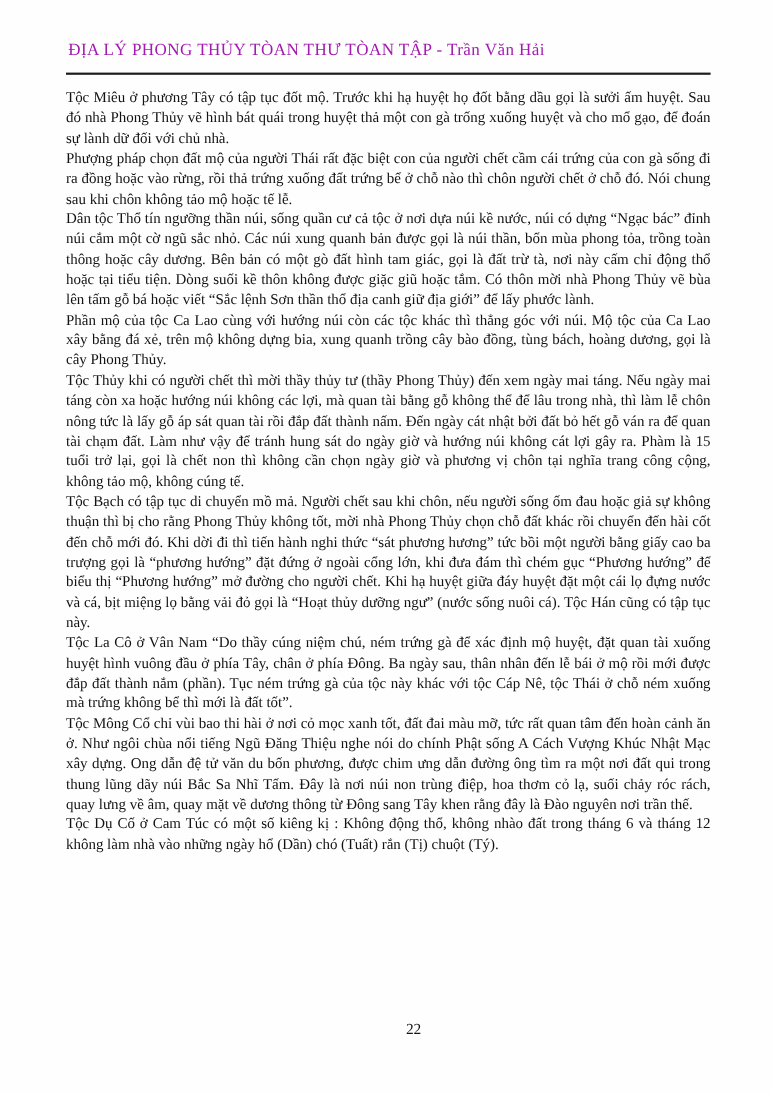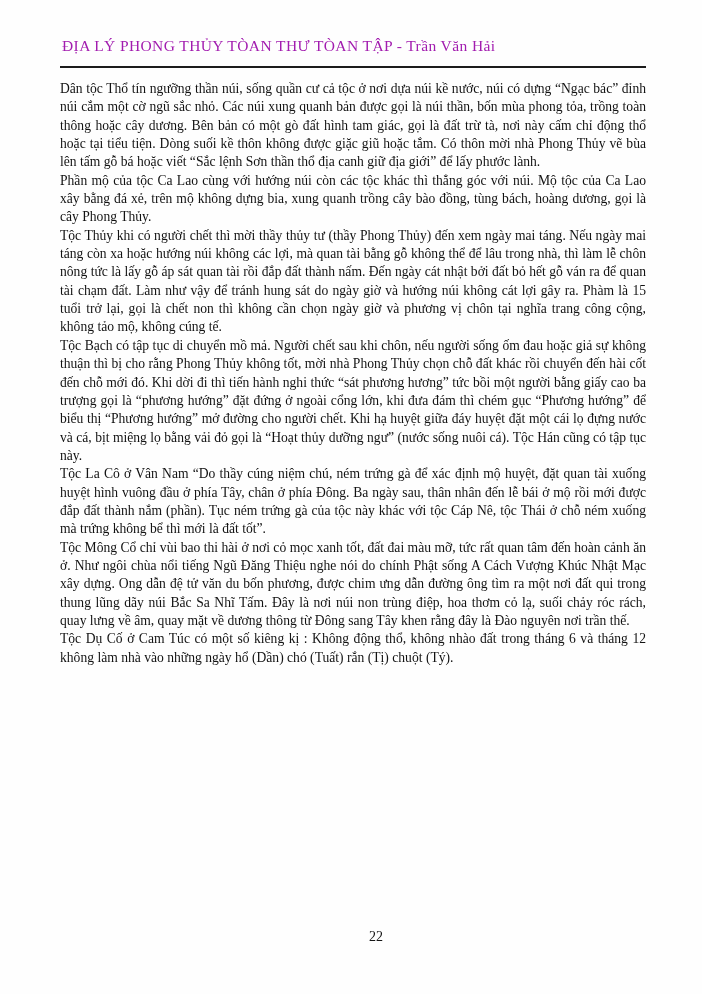--- a/index.html
+++ b/index.html
@@ -66,20 +66,22 @@
 </style>
 </head>
 <body>
 
 <div class="page">
   <div class="doc-header">ĐỊA LÝ PHONG THỦY TÒAN THƯ TÒAN TẬP - Trần Văn Hải</div>
 
   <hr class="header-divider">
 
   <div class="doc-body">
+      <p>Tộc Miêu ở phương Tây có tập tục đốt mộ. Trước khi hạ huyệt họ đốt bằng dầu gọi là sưởi ấm huyệt. Sau đó nhà Phong Thủy vẽ hình bát quái trong huyệt thả một con gà trống xuống huyệt và cho mổ gạo, để đoán sự lành dữ đối với chủ nhà.</p>
+      <p>Phượng pháp chọn đất mộ của người Thái rất đặc biệt con của người chết cầm cái trứng của con gà sống đi ra đồng hoặc vào rừng, rồi thả trứng xuống đất trứng bể ở chỗ nào thì chôn người chết ở chỗ đó. Nói chung sau khi chôn không tảo mộ hoặc tế lễ.</p>
       <p>Dân tộc Thổ tín ngưỡng thần núi, sống quần cư cả tộc ở nơi dựa núi kề nước, núi có dựng “Ngạc bác” đỉnh núi cắm một cờ ngũ sắc nhỏ. Các núi xung quanh bản được gọi là núi thần, bốn mùa phong tỏa, trồng toàn thông hoặc cây dương. Bên bản có một gò đất hình tam giác, gọi là đất trừ tà, nơi này cấm chỉ động thổ hoặc tại tiểu tiện. Dòng suối kề thôn không được giặc giũ hoặc tắm. Có thôn mời nhà Phong Thủy vẽ bùa lên tấm gỗ bá hoặc viết “Sắc lệnh Sơn thần thổ địa canh giữ địa giới” để lấy phước lành.</p>
       <p>Phần mộ của tộc Ca Lao cùng với hướng núi còn các tộc khác thì thẳng góc với núi. Mộ tộc của Ca Lao xây bằng đá xẻ, trên mộ không dựng bia, xung quanh trồng cây bào đồng, tùng bách, hoàng dương, gọi là cây Phong Thủy.</p>
       <p>Tộc Thủy khi có người chết thì mời thầy thủy tư (thầy Phong Thủy) đến xem ngày mai táng. Nếu ngày mai táng còn xa hoặc hướng núi không các lợi, mà quan tài bằng gỗ không thể để lâu trong nhà, thì làm lễ chôn nông tức là lấy gỗ áp sát quan tài rồi đắp đất thành nấm. Đến ngày cát nhật bởi đất bỏ hết gỗ ván ra để quan tài chạm đất. Làm như vậy để tránh hung sát do ngày giờ và hướng núi không cát lợi gây ra. Phàm là 15 tuổi trở lại, gọi là chết non thì không cần chọn ngày giờ và phương vị chôn tại nghĩa trang công cộng, không tảo mộ, không cúng tế.</p>
       <p>Tộc Bạch có tập tục di chuyển mồ mả. Người chết sau khi chôn, nếu người sống ốm đau hoặc giả sự không thuận thì bị cho rằng Phong Thủy không tốt, mời nhà Phong Thủy chọn chỗ đất khác rồi chuyển đến hài cốt đến chỗ mới đó. Khi dời đi thì tiến hành nghi thức “sát phương hương” tức bồi một người bằng giấy cao ba trượng gọi là “phương hướng” đặt đứng ở ngoài cổng lớn, khi đưa đám thì chém gục “Phương hướng” để biểu thị “Phương hướng” mở đường cho người chết. Khi hạ huyệt giữa đáy huyệt đặt một cái lọ đựng nước và cá, bịt miệng lọ bằng vải đỏ gọi là “Hoạt thủy dưỡng ngư” (nước sống nuôi cá). Tộc Hán cũng có tập tục này.</p>
       <p>Tộc La Cô ở Vân Nam “Do thầy cúng niệm chú, ném trứng gà để xác định mộ huyệt, đặt quan tài xuống huyệt hình vuông đầu ở phía Tây, chân ở phía Đông. Ba ngày sau, thân nhân đến lễ bái ở mộ rồi mới được đắp đất thành nắm (phần). Tục ném trứng gà của tộc này khác với tộc Cáp Nê, tộc Thái ở chỗ ném xuống mà trứng không bể thì mới là đất tốt”.</p>
       <p>Tộc Mông Cổ chỉ vùi bao thi hài ở nơi cỏ mọc xanh tốt, đất đai màu mỡ, tức rất quan tâm đến hoàn cảnh ăn ở. Như ngôi chùa nổi tiếng Ngũ Đăng Thiệu nghe nói do chính Phật sống A Cách Vượng Khúc Nhật Mạc xây dựng. Ong dẫn đệ tử văn du bốn phương, được chim ưng dẫn đường ông tìm ra một nơi đất qui trong thung lũng dãy núi Bắc Sa Nhĩ Tấm. Đây là nơi núi non trùng điệp, hoa thơm cỏ lạ, suối chảy róc rách, quay lưng về âm, quay mặt về dương thông từ Đông sang Tây khen rằng đây là Đào nguyên nơi trần thế.</p>
       <p>Tộc Dụ Cố ở Cam Túc có một số kiêng kị : Không động thổ, không nhào đất trong tháng 6 và tháng 12 không làm nhà vào những ngày hổ (Dần) chó (Tuất) rắn (Tị) chuột (Tý).</p>
     </div>
 
   <div class="doc-footer">22</div>

